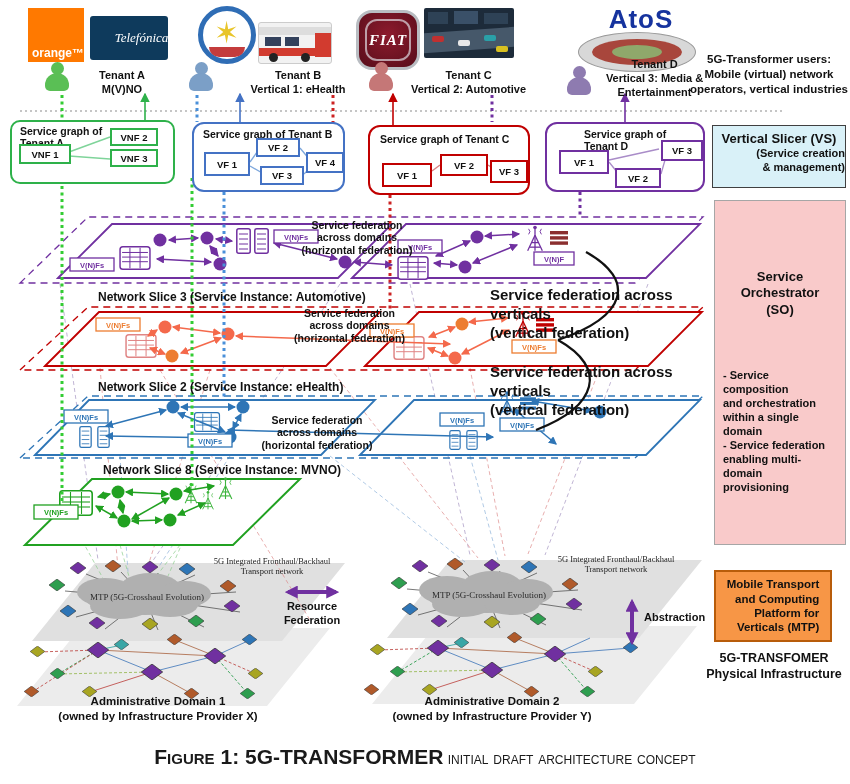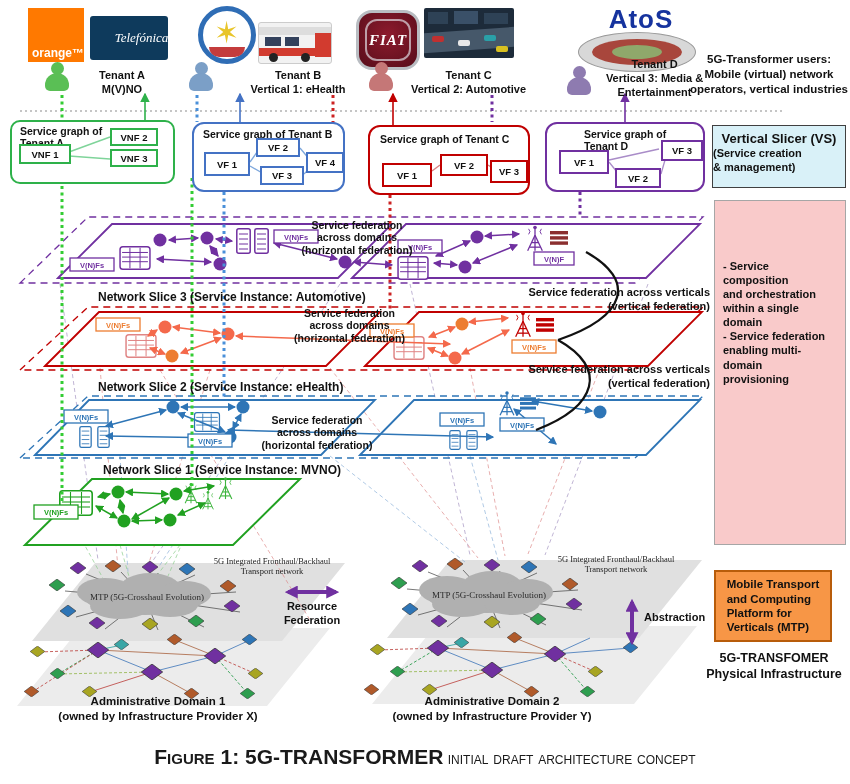--- a/index.html
+++ b/index.html
@@ -7,34 +7,34 @@
   #page *{box-sizing:border-box;}
   .abs{position:absolute;}
   .prel{white-space:pre-line;}
   .bold{font-weight:bold;}
   .ctr{text-align:center;}
   svg{position:absolute;left:0;top:0;}
   
   .tenant-label{font-weight:bold;font-size:11px;line-height:1.25;color:#111;text-align:center;}
   .slice-head{font-weight:bold;font-size:12px;color:#111;}
   .fed-txt{font-weight:bold;font-size:10.5px;line-height:1.18;color:#111;text-align:center;}
-  .vert-fed{font-weight:bold;font-size:11px;line-height:1.25;color:#111;text-align:right;}
+  .vert-fed{font-weight:bold;font-size:15px;line-height:1.25;color:#111;text-align:left;}
   .serif-sm{font-family:"Liberation Serif",serif;font-size:8.5px;line-height:1.2;color:#222;text-align:center;}
   .cloud-txt{font-family:"Liberation Serif",serif;font-size:9px;color:#2a2a2a;text-align:center;}
   .admin-label{font-weight:bold;font-size:11.5px;line-height:1.3;color:#111;text-align:center;}
   
   .sg-box{position:absolute;background:#fff;border-radius:12px;}
   .sg-title{position:absolute;font-weight:bold;font-size:10.5px;line-height:1.15;color:#111;white-space:pre-line;}
   .vnf{position:absolute;background:#fff;border-width:2px;border-style:solid;font-weight:bold;font-size:9.5px;color:#111;display:flex;align-items:center;justify-content:center;}
   
   .vs-box{background:#d9f1f8;border:1.5px solid #404040;}
   .so-box{background:#f9caca;border:1px solid #a6a6a6;}
   .mtp-box{background:#f79646;border:2px solid #b85c0a;}
   .sb-title{font-weight:bold;font-size:13px;line-height:1.25;color:#111;text-align:center;}
-  .sb-sub{font-weight:bold;font-size:11px;line-height:1.25;color:#111;text-align:left;}
+  .sb-sub{font-weight:bold;font-size:11px;line-height:1.25;color:#111;text-align:right;}
   .sb-bullets{font-weight:bold;font-size:11px;line-height:1.28;color:#111;text-align:left;}
   
   .person{position:absolute;width:26px;height:32px;}
   .p-head{width:13px;height:13px;border-radius:50%;margin:0 auto;}
   .p-body{width:24px;height:18px;border-radius:12px 12px 5px 5px;margin:-2px auto 0;}
   
   .logo-orange{background:#ff7900;}
   .logo-orange span{position:absolute;left:4px;bottom:2px;color:#fff;font-weight:bold;font-size:12px;}
   .logo-tef{background:#0e3a5c;border-radius:3px;display:flex;align-items:center;justify-content:center;padding-left:25px;}
   .logo-tef span{color:#fff;font-family:"Liberation Serif",serif;font-style:italic;font-size:13px;}
@@ -610,21 +610,21 @@
         </g>
       </svg>
   <div class="sg-title" style="left:10px;top:4px;width:145px;padding-left:27px;">Service  graph of Tenant D</div>
   <div class="vnf" style="left:12px;top:26px;width:50px;height:24px;border-color:#7030a0;">VF 1</div>
   <div class="vnf" style="left:68px;top:44px;width:46px;height:20px;border-color:#7030a0;">VF 2</div>
   <div class="vnf" style="left:114px;top:16px;width:42px;height:21px;border-color:#7030a0;">VF 3</div>
 </div>
 
 <div class="abs slice-head" style="left:98px;top:290px;">Network Slice 3 (Service Instance: Automotive)</div>
 <div class="abs slice-head" style="left:98px;top:380px;">Network Slice 2 (Service Instance: eHealth)</div>
-<div class="abs slice-head" style="left:103px;top:463px;">Network Slice 1 (Service Instance: MVNO)</div>
+<div class="abs slice-head" style="left:103px;top:463px;">Network Slice 8 (Service Instance: MVNO)</div>
 
 <div class="abs fed-txt prel" style="left:292px;top:219px;width:130px;">Service federation
 across domains
 (horizontal federation)</div>
 <div class="abs fed-txt prel" style="left:282px;top:307px;width:135px;">Service federation
 across domains
 (horizontal federation)</div>
 <div class="abs fed-txt prel" style="left:247px;top:414px;width:140px;">Service federation
 across domains
 (horizontal federation)</div>
@@ -645,20 +645,23 @@
 (owned by Infrastructure Provider X)</div>
 <div class="abs admin-label prel" style="left:372px;top:694px;width:240px;">Administrative Domain 2
 (owned by Infrastructure Provider Y)</div>
 
 <div class="abs vs-box" style="left:712px;top:125px;width:134px;height:63px;padding-top:5px;">
   <div class="sb-title">Vertical Slicer (VS)</div>
   <div class="sb-sub prel">(Service creation
 &amp; management)</div>
 </div>
 <div class="abs so-box" style="left:714px;top:200px;width:132px;height:345px;padding:8px 8px 0 8px;">
+  <div class="sb-title prel" style="margin-top:60px;">Service
+Orchestrator
+(SO)</div>
   <div class="sb-bullets prel" style="margin-top:50px;">- Service composition
 and orchestration
 within a single domain</div>
   <div class="sb-bullets prel" style="margin-top:0;">- Service federation
 enabling multi-domain
 provisioning</div>
 </div>
 <div class="abs mtp-box" style="left:714px;top:570px;width:118px;height:72px;display:flex;align-items:center;justify-content:center;">
   <div class="sb-sub prel" style="font-size:11.5px;">Mobile Transport
 and Computing

